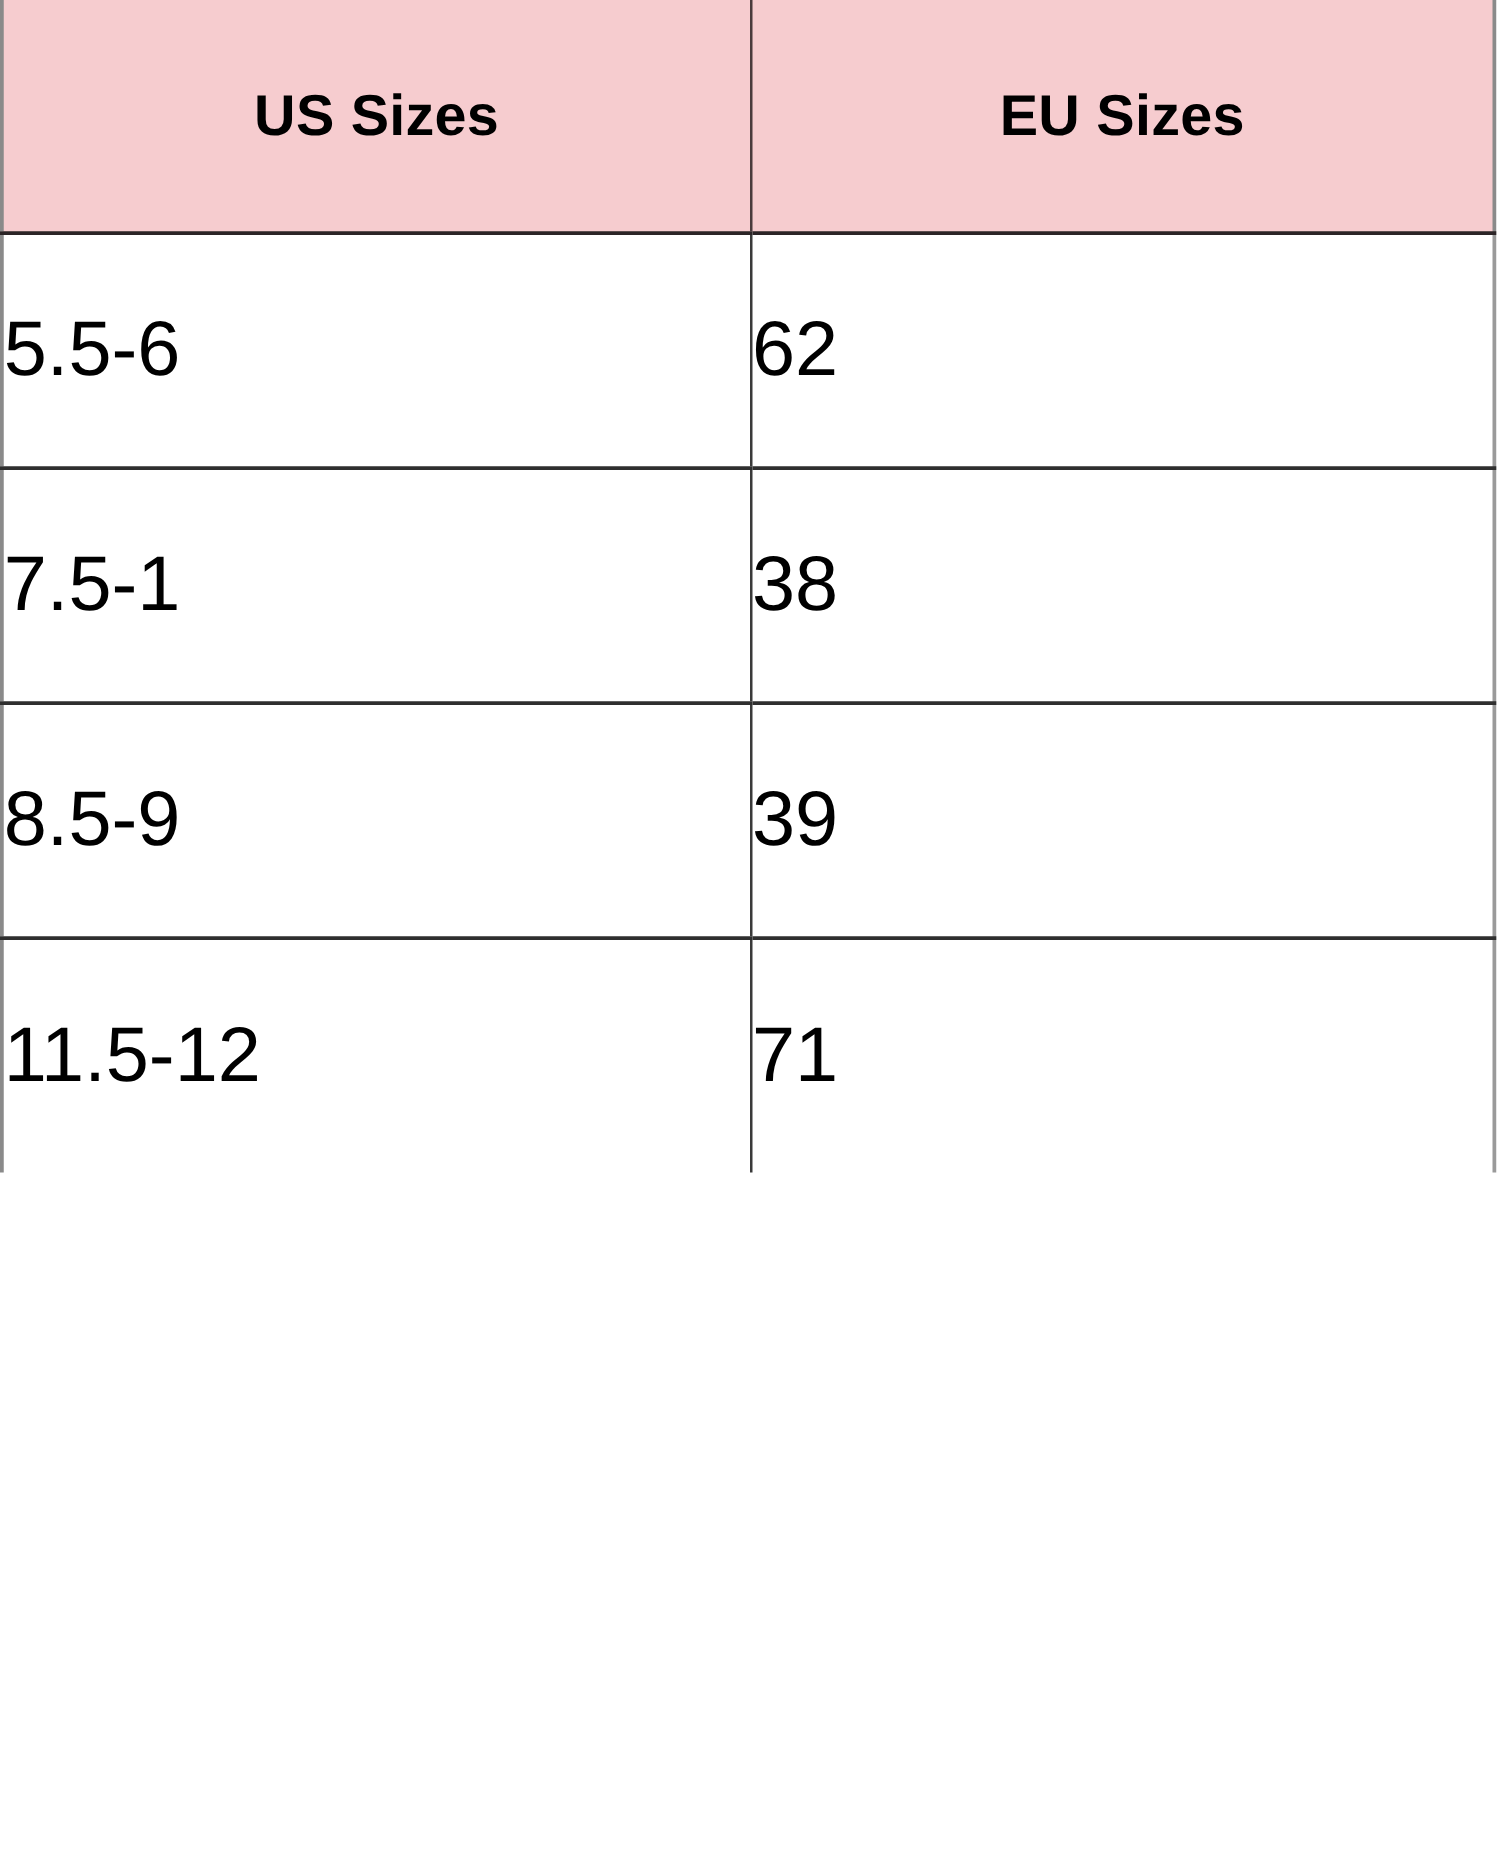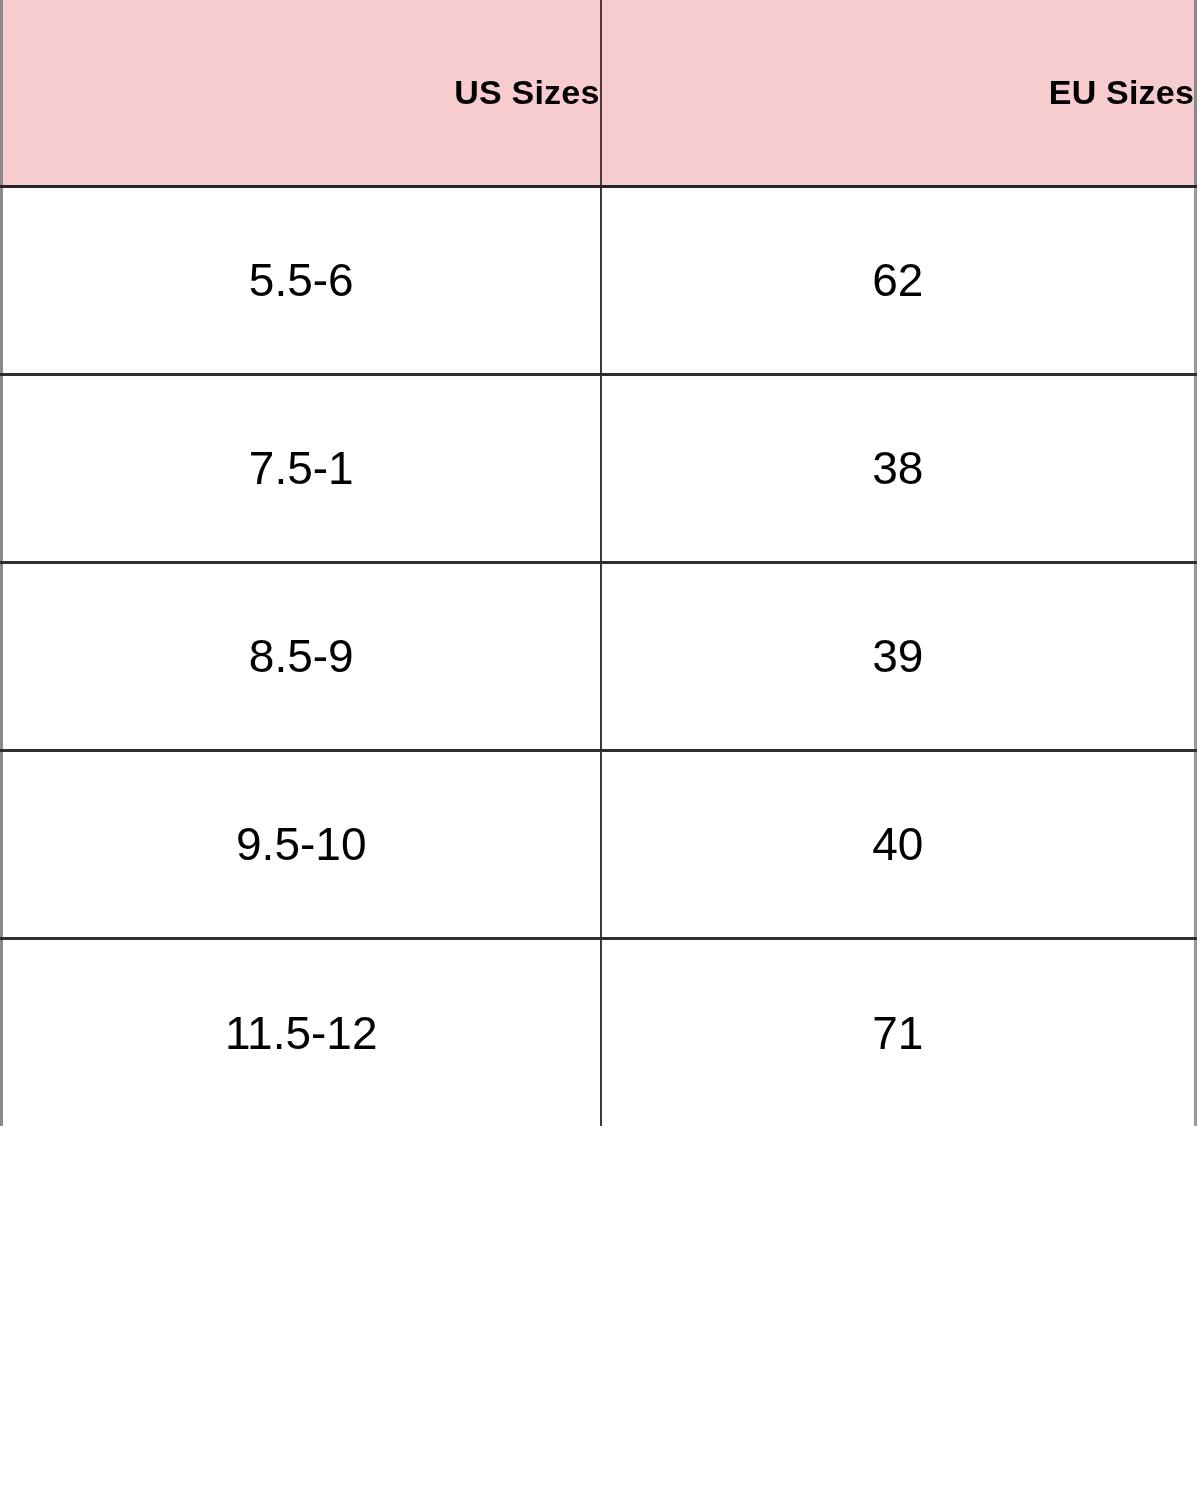--- a/index.html
+++ b/index.html
@@ -37,44 +37,43 @@
 
   
   thead tr.header-row {
     height: 186px;
   }
   thead th.header-cell {
     background: #f6cccf;
     border-bottom: 3px solid #2b2426;
     border-right: 2px solid #4a3b3d;
     color: #000000;
-    font-size: 34px;
+    font-size: 46px;
     font-weight: bold;
-    text-align: right;
+    text-align: center;
     vertical-align: middle;
     letter-spacing: 0.2px;
     padding: 0;
     box-sizing: border-box;
   }
   thead th.header-cell.last-col {
     border-right: 3px solid #8a8a8a;
   }
 
   
   tbody tr.data-row {
     height: 188px;
   }
   tbody td.data-cell {
     background: #ffffff;
     border-bottom: 3px solid #2f2f2f;
     border-right: 2px solid #3a3a3a;
     color: #000000;
-    font-size: 46px;
+    font-size: 62px;
     font-weight: normal;
-    text-align: center;
     vertical-align: middle;
     padding: 0;
     box-sizing: border-box;
   }
   tbody td.data-cell.last-col {
     border-right: 3px solid #9a9a9a;
   }
   
   tbody tr.data-row.last-row td.data-cell {
     border-bottom: 0;
@@ -129,28 +128,20 @@
 
       <tr class="data-row">
         <td class="data-cell">
           <span class="cell-text">8.5-9</span>
         </td>
         <td class="data-cell last-col">
           <span class="cell-text">39</span>
         </td>
       </tr>
 
-      <tr class="data-row">
-        <td class="data-cell">
-          <span class="cell-text">9.5-10</span>
-        </td>
-        <td class="data-cell last-col">
-          <span class="cell-text">40</span>
-        </td>
-      </tr>
 
 
       <tr class="data-row last-row">
         <td class="data-cell">
           <span class="cell-text">11.5-12</span>
         </td>
         <td class="data-cell last-col">
           <span class="cell-text">71</span>
         </td>
       </tr>

